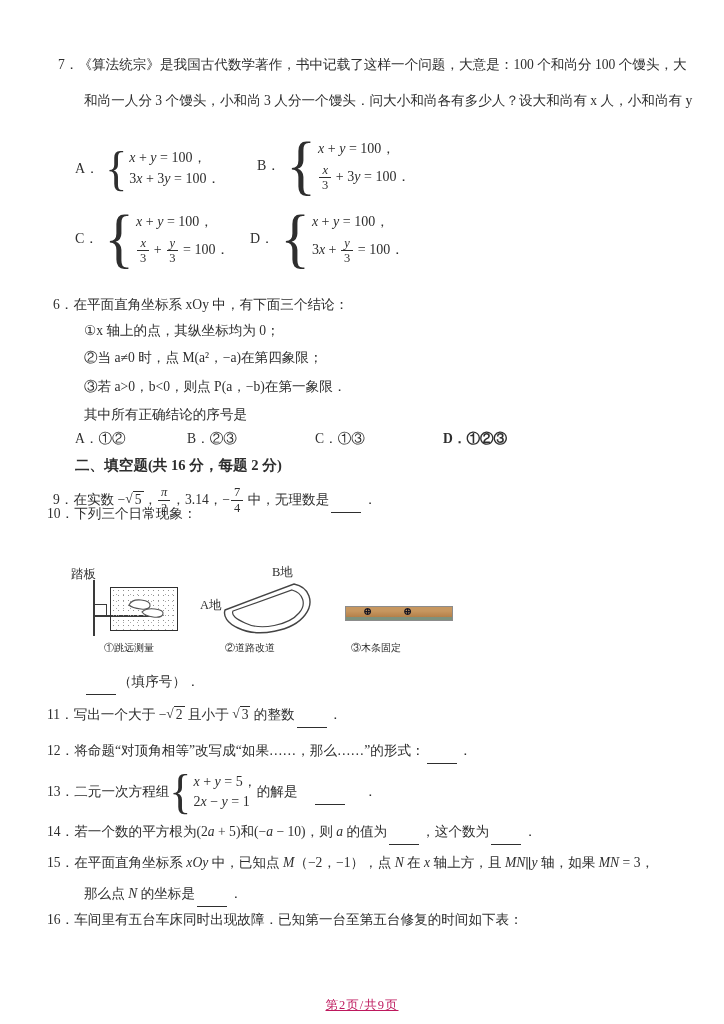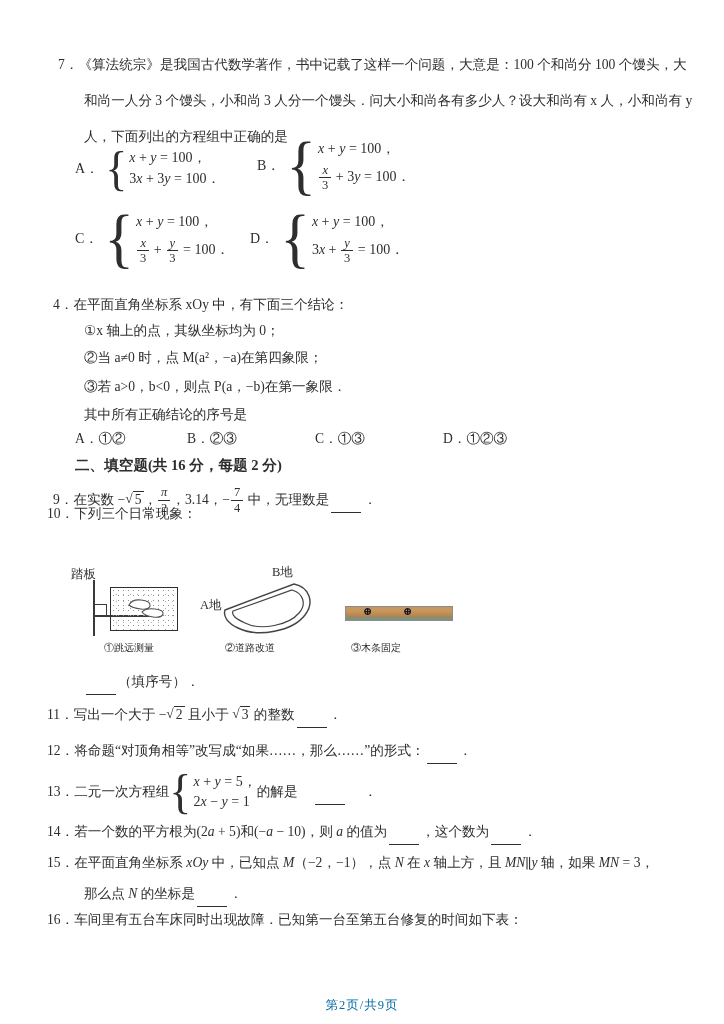--- a/index.html
+++ b/index.html
@@ -25,21 +25,21 @@
   .brace{font-size:46px;line-height:.9;font-weight:300;transform:scaleY(1.05);margin-right:2px;}
   .sys.tall .brace{font-size:62px;}
   .sys-rows{display:inline-flex;flex-direction:column;gap:3px;}
   .sys.tall .sys-rows{gap:5px;}
   .sys-row{display:flex;align-items:center;font-size:14px;}
   .sys-row > span{white-space:pre;}
   .choices{position:absolute;width:580px;height:20px;}
   .choice{position:absolute;top:0;white-space:nowrap;}
   .section-title{font-weight:700;font-size:14.6px;margin-left:28px;}
   .footer{position:absolute;top:997px;left:0;width:100%;text-align:center;
-          font-size:12.5px;color:#0369a1;letter-spacing:1px;}
+          font-size:12.5px;color:#be185d;letter-spacing:1px;text-decoration:underline;}
   .fig-label{position:absolute;font-size:12.5px;white-space:nowrap;}
   .caption{position:absolute;font-size:10px;white-space:nowrap;}
   .vline{position:absolute;background:#3a3a3a;}
   .hline{position:absolute;background:#3a3a3a;}
   .angle-box{position:absolute;border:1px solid #3a3a3a;}
   .sand-rect{position:absolute;border:1.5px solid #2f2f2f;
       background-image:radial-gradient(circle,#8f8f8f .7px,transparent .8px),
                        radial-gradient(circle,#ababab .6px,transparent .7px);
       background-size:5px 5px,7px 7px;background-position:0 0,2px 3px;}
   .fig-svg{position:absolute;}
@@ -47,21 +47,20 @@
         border:1px solid #8c8c8c;}
   .screw{position:absolute;font-size:11px;line-height:11px;color:#141422;font-weight:700;}
 </style>
 </head>
 <body>
 
 <div class="page">
 
   <div class="line" style="top:55px;left:58px">7．《算法统宗》是我国古代数学著作，书中记载了这样一个问题，大意是：100 个和尚分 100 个馒头，大</div>
   <div class="line" style="top:91px;left:84px">和尚一人分 3 个馒头，小和尚 3 人分一个馒头．问大小和尚各有多少人？设大和尚有 x 人，小和尚有 y</div>
-  <div class="line" style="top:127px;left:84px">人，下面列出的方程组中正确的是</div>
 
   <div class="opt" id="q7-opt-0" style="top:148px;left:75px">
       <span class="opt-label">A．</span>
       <span class="sys">
         <span class="brace">{</span>
         <span class="sys-rows">
           <span class="sys-row">
             <span class="mi">x</span>
             <span> + </span>
             <span class="mi">y</span>
@@ -132,30 +131,30 @@
             <span>3</span>
             <span class="mi">x</span>
             <span> + </span>
             <span class="frac"><span class="num mi">y</span><span class="den">3</span></span>
             <span> = 100．</span>
           </span>
         </span>
       </span>
     </div>
 
-  <div class="line" style="top:295px;left:53px">4．在平面直角坐标系 xOy 中，有下面三个结论：</div>
+  <div class="line" style="top:295px;left:53px">6．在平面直角坐标系 xOy 中，有下面三个结论：</div>
   <div class="line" style="top:321px;left:84px">①x 轴上的点，其纵坐标均为 0；</div>
   <div class="line" style="top:348px;left:84px">②当 a≠0 时，点 M(a²，−a)在第四象限；</div>
   <div class="line" style="top:377px;left:84px">③若 a&gt;0，b&lt;0，则点 P(a，−b)在第一象限．</div>
   <div class="line" style="top:405px;left:84px">其中所有正确结论的序号是</div>
   <div class="choices" id="q8-choices" style="top:430px;left:75px">
       <span class="choice" style="left: 0px;">A．①②</span>
       <span class="choice" style="left: 112px;">B．②③</span>
       <span class="choice" style="left: 240px;">C．①③</span>
-      <span class="choice" style="left: 368px;">D．①②③</span>
+      <span class="choice" style="left: 368px; font-weight: bold;">D．①②③</span>
     </div>
 
   <div class="line section-title" style="top:456px;left:47px">二、填空题(共 16 分，每题 2 分)</div>
 
   <div class="rich-line" style="top:482px;left:53px">
       <span>9．在实数 −</span>
       <span class="sqrt"><span class="sqrt-sign">√</span><span class="sqrt-body">5</span></span>
       <span>，</span>
       <span class="frac"><span class="num mi">π</span><span class="den">2</span></span>
       <span>，3.14，−</span>

